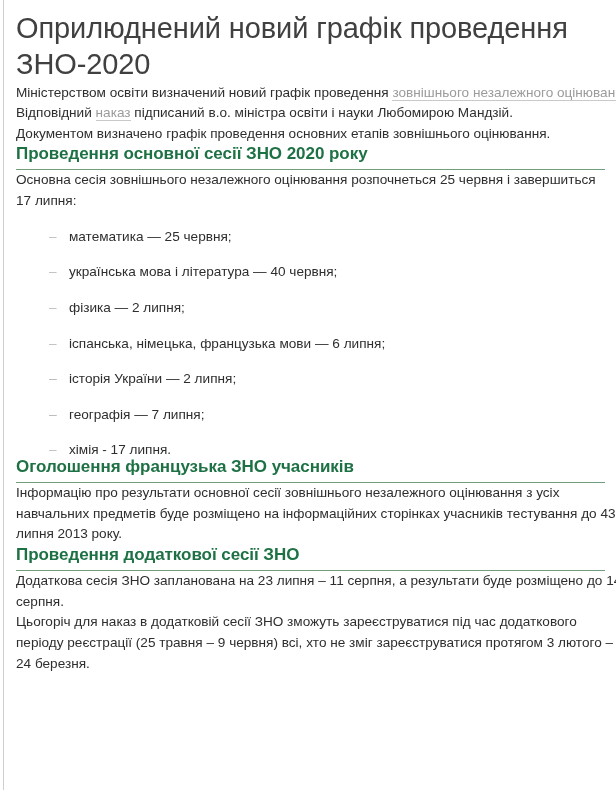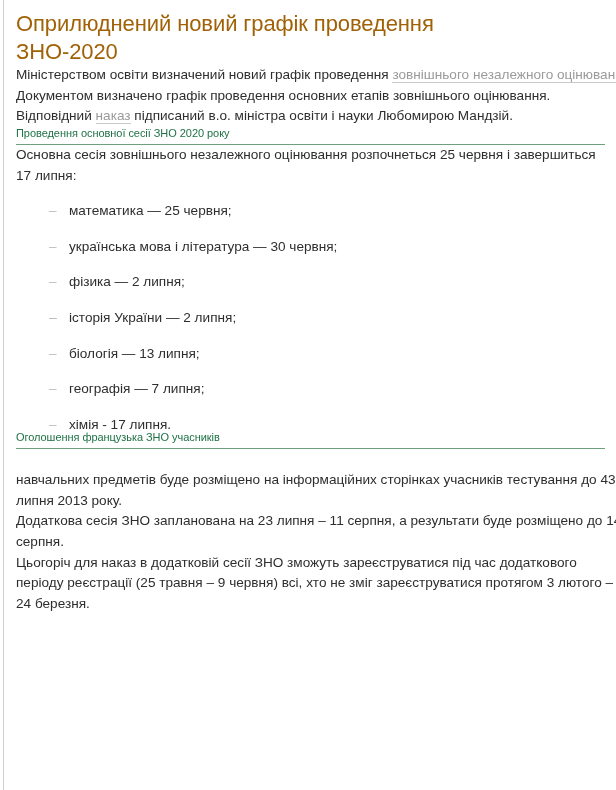--- a/index.html
+++ b/index.html
@@ -28,24 +28,24 @@
   }
 
   .page {
     position: absolute;
     left: 16px;
     top: 0;
     width: 600px;
   }
 
   .article-title {
-    font-size: 22px;
+    font-size: 29px;
     line-height: 1.25;
     font-weight: 400;
-    color: #a16207;
+    color: #404040;
     margin: 10px 0 0 0;
     letter-spacing: -0.1px;
     white-space: pre-line;
   }
 
   p.body-text {
     font-size: 13.6px;
     line-height: 1.52;
     margin: 0;
     color: #2e2e2e;
@@ -57,22 +57,22 @@
   .para-3 { margin-top: 18px; }
 
   a.doc-link {
     color: #9b9b9b;
     text-decoration: none;
     border-bottom: 1px solid #c9c9c9;
     cursor: pointer;
   }
 
   h2.section-heading {
-    font-size: 11px;
-    font-weight: 400;
+    font-size: 17px;
+    font-weight: 700;
     color: #1e7145;
     margin: 0;
     padding: 0 0 5px 0;
     border-bottom: 1.5px solid #6f9f7d;
     width: 589px;
     letter-spacing: -0.05px;
   }
 
   .sec-1 { margin-top: 33px; }
   .sec-2 { margin-top: 42px; }
@@ -110,78 +110,79 @@
 
 <div class="page">
 
   <h1 class="article-title">Оприлюднений новий графік проведення
 ЗНО-2020</h1>
 
   <p class="body-text para-1">
     <span>Міністерством освіти визначений новий графік проведення </span><a class="doc-link" href="#">зовнішнього незалежного оцінювання</a>
   </p>
 
-  <p class="body-text para-3">Документом визначено графік проведення основних етапів зовнішнього оцінювання.</p>
-
   <p class="body-text para-2">
     <span>Відповідний </span><a class="doc-link" href="#">наказ</a><span> підписаний в.о. міністра освіти і науки Любомирою Мандзій.</span>
   </p>
+
+  <p class="body-text para-3">Документом визначено графік проведення основних етапів зовнішнього оцінювання.</p>
 
   <h2 class="section-heading sec-1">Проведення основної сесії ЗНО 2020 року</h2>
 
   <p class="body-text para-2">
     <span class="nowrap-block">Основна сесія зовнішнього незалежного оцінювання розпочнеться 25 червня і завершиться</span><br>
     <span class="nowrap-block">17 липня:</span>
   </p>
 
   <ul class="subject-list">
     <li>
       <span class="dash-marker">–</span>
       <span>математика — 25 червня;</span>
     </li>
     <li>
       <span class="dash-marker">–</span>
-      <span>українська мова і література — 30 червня;</span>
+      <span>українська мова і література — 40 червня;</span>
     </li>
     <li>
       <span class="dash-marker">–</span>
       <span>фізика — 2 липня;</span>
     </li>
     <li>
       <span class="dash-marker">–</span>
+      <span>іспанська, німецька, французька мови — 6 липня;</span>
     </li>
     <li>
       <span class="dash-marker">–</span>
     </li>
     <li>
       <span class="dash-marker">–</span>
       <span>історія України — 2 липня;</span>
     </li>
     <li>
       <span class="dash-marker">–</span>
-      <span>біологія — 13 липня;</span>
     </li>
     <li>
       <span class="dash-marker">–</span>
       <span>географія — 7 липня;</span>
     </li>
     <li>
       <span class="dash-marker">–</span>
       <span>хімія - 17 липня.</span>
     </li>
   </ul>
 
   <h2 class="section-heading sec-2">Оголошення французька ЗНО учасників</h2>
 
   <p class="body-text para-2">
-    <br>
+    <span class="nowrap-block">Інформацію про результати основної сесії зовнішнього незалежного оцінювання з усіх</span><br>
     <span class="nowrap-block">навчальних предметів буде розміщено на інформаційних сторінках учасників тестування до 43</span><br>
     <span class="nowrap-block">липня 2013 року.</span>
   </p>
 
+  <h2 class="section-heading sec-3">Проведення додаткової сесії ЗНО</h2>
 
   <p class="body-text para-2">
     <span class="nowrap-block">Додаткова сесія ЗНО запланована на 23 липня – 11 серпня, а результати буде розміщено до 14</span><br>
     <span class="nowrap-block">серпня.</span>
   </p>
 
   <p class="body-text para-2">
     <span class="nowrap-block">Цьогоріч для наказ в додатковій сесії ЗНО зможуть зареєструватися під час додаткового</span><br>
     <span class="nowrap-block">періоду реєстрації (25 травня – 9 червня) всі, хто не зміг зареєструватися протягом 3 лютого –</span><br>
     <span class="nowrap-block">24 березня.</span>

